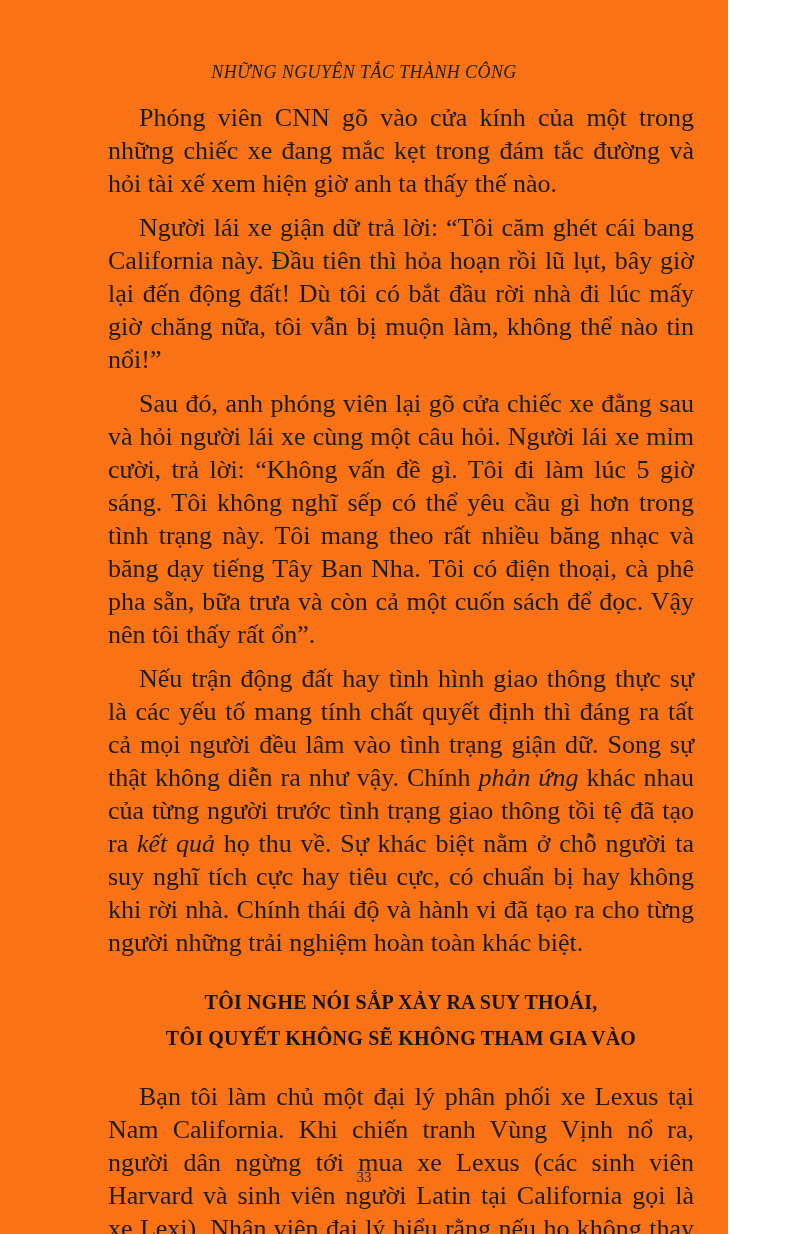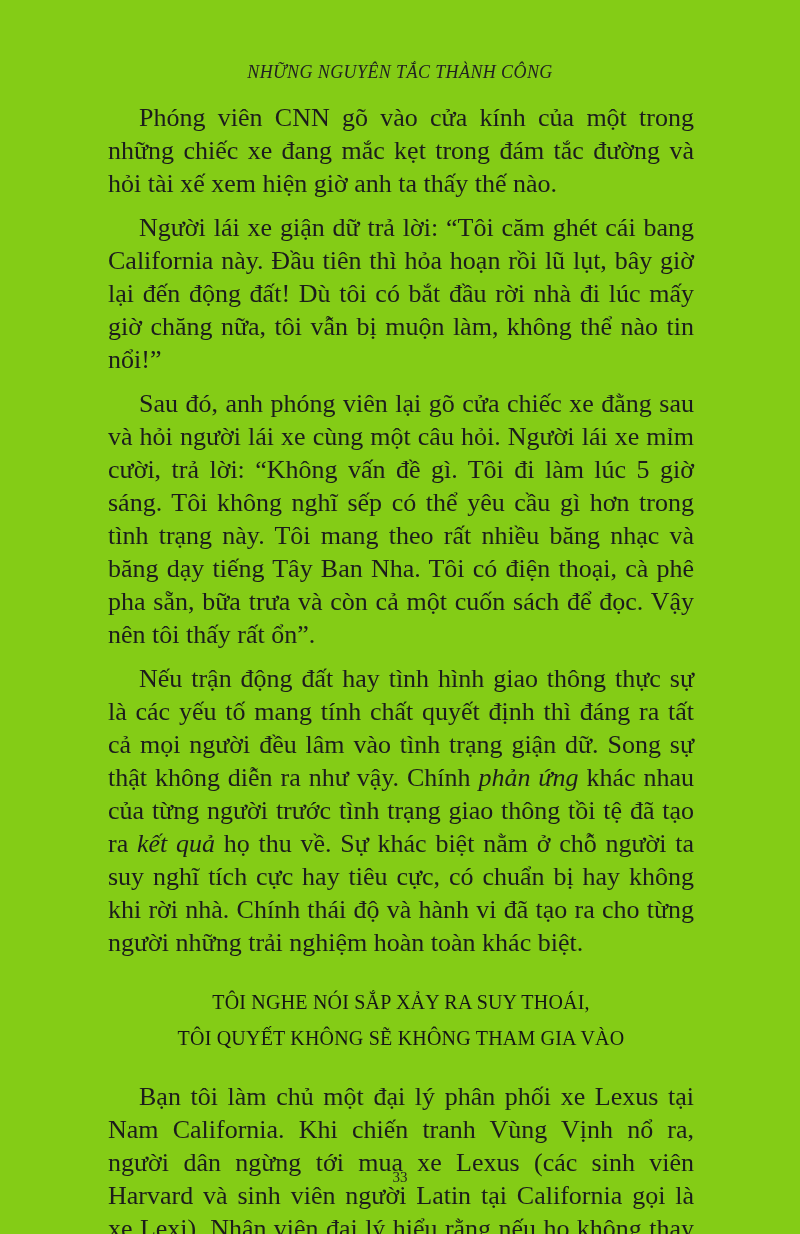--- a/index.html
+++ b/index.html
@@ -2,23 +2,23 @@
 <html><head>
 <meta charset="utf-8">
 <style>
   html, body {
     margin: 0;
     padding: 0;
     background: #ffffff;
   }
   .page {
     position: relative;
-    width: 800px;
+    width: 728px;
     height: 1234px;
-    background: #84cc16;
+    background: #f97316;
     color: #1e1e1e;
     font-family: "Liberation Serif", "DejaVu Serif", serif;
     overflow: hidden;
   }
   .running-header {
     position: absolute;
     top: 62px;
     left: 0;
     right: 0;
     text-align: center;
@@ -39,21 +39,21 @@
     line-height: 33px;
     text-align: justify;
     text-indent: 31px;
     color: #1c1c1c;
   }
   .section-heading {
     margin: 25px 0 24px 0;
     text-align: center;
     font-size: 20px;
     line-height: 36px;
-    font-weight: normal;
+    font-weight: bold;
     letter-spacing: 0.2px;
     color: #151515;
   }
   .heading-line {
     display: block;
   }
   .page-number {
     position: absolute;
     bottom: 48px;
     left: 0;

